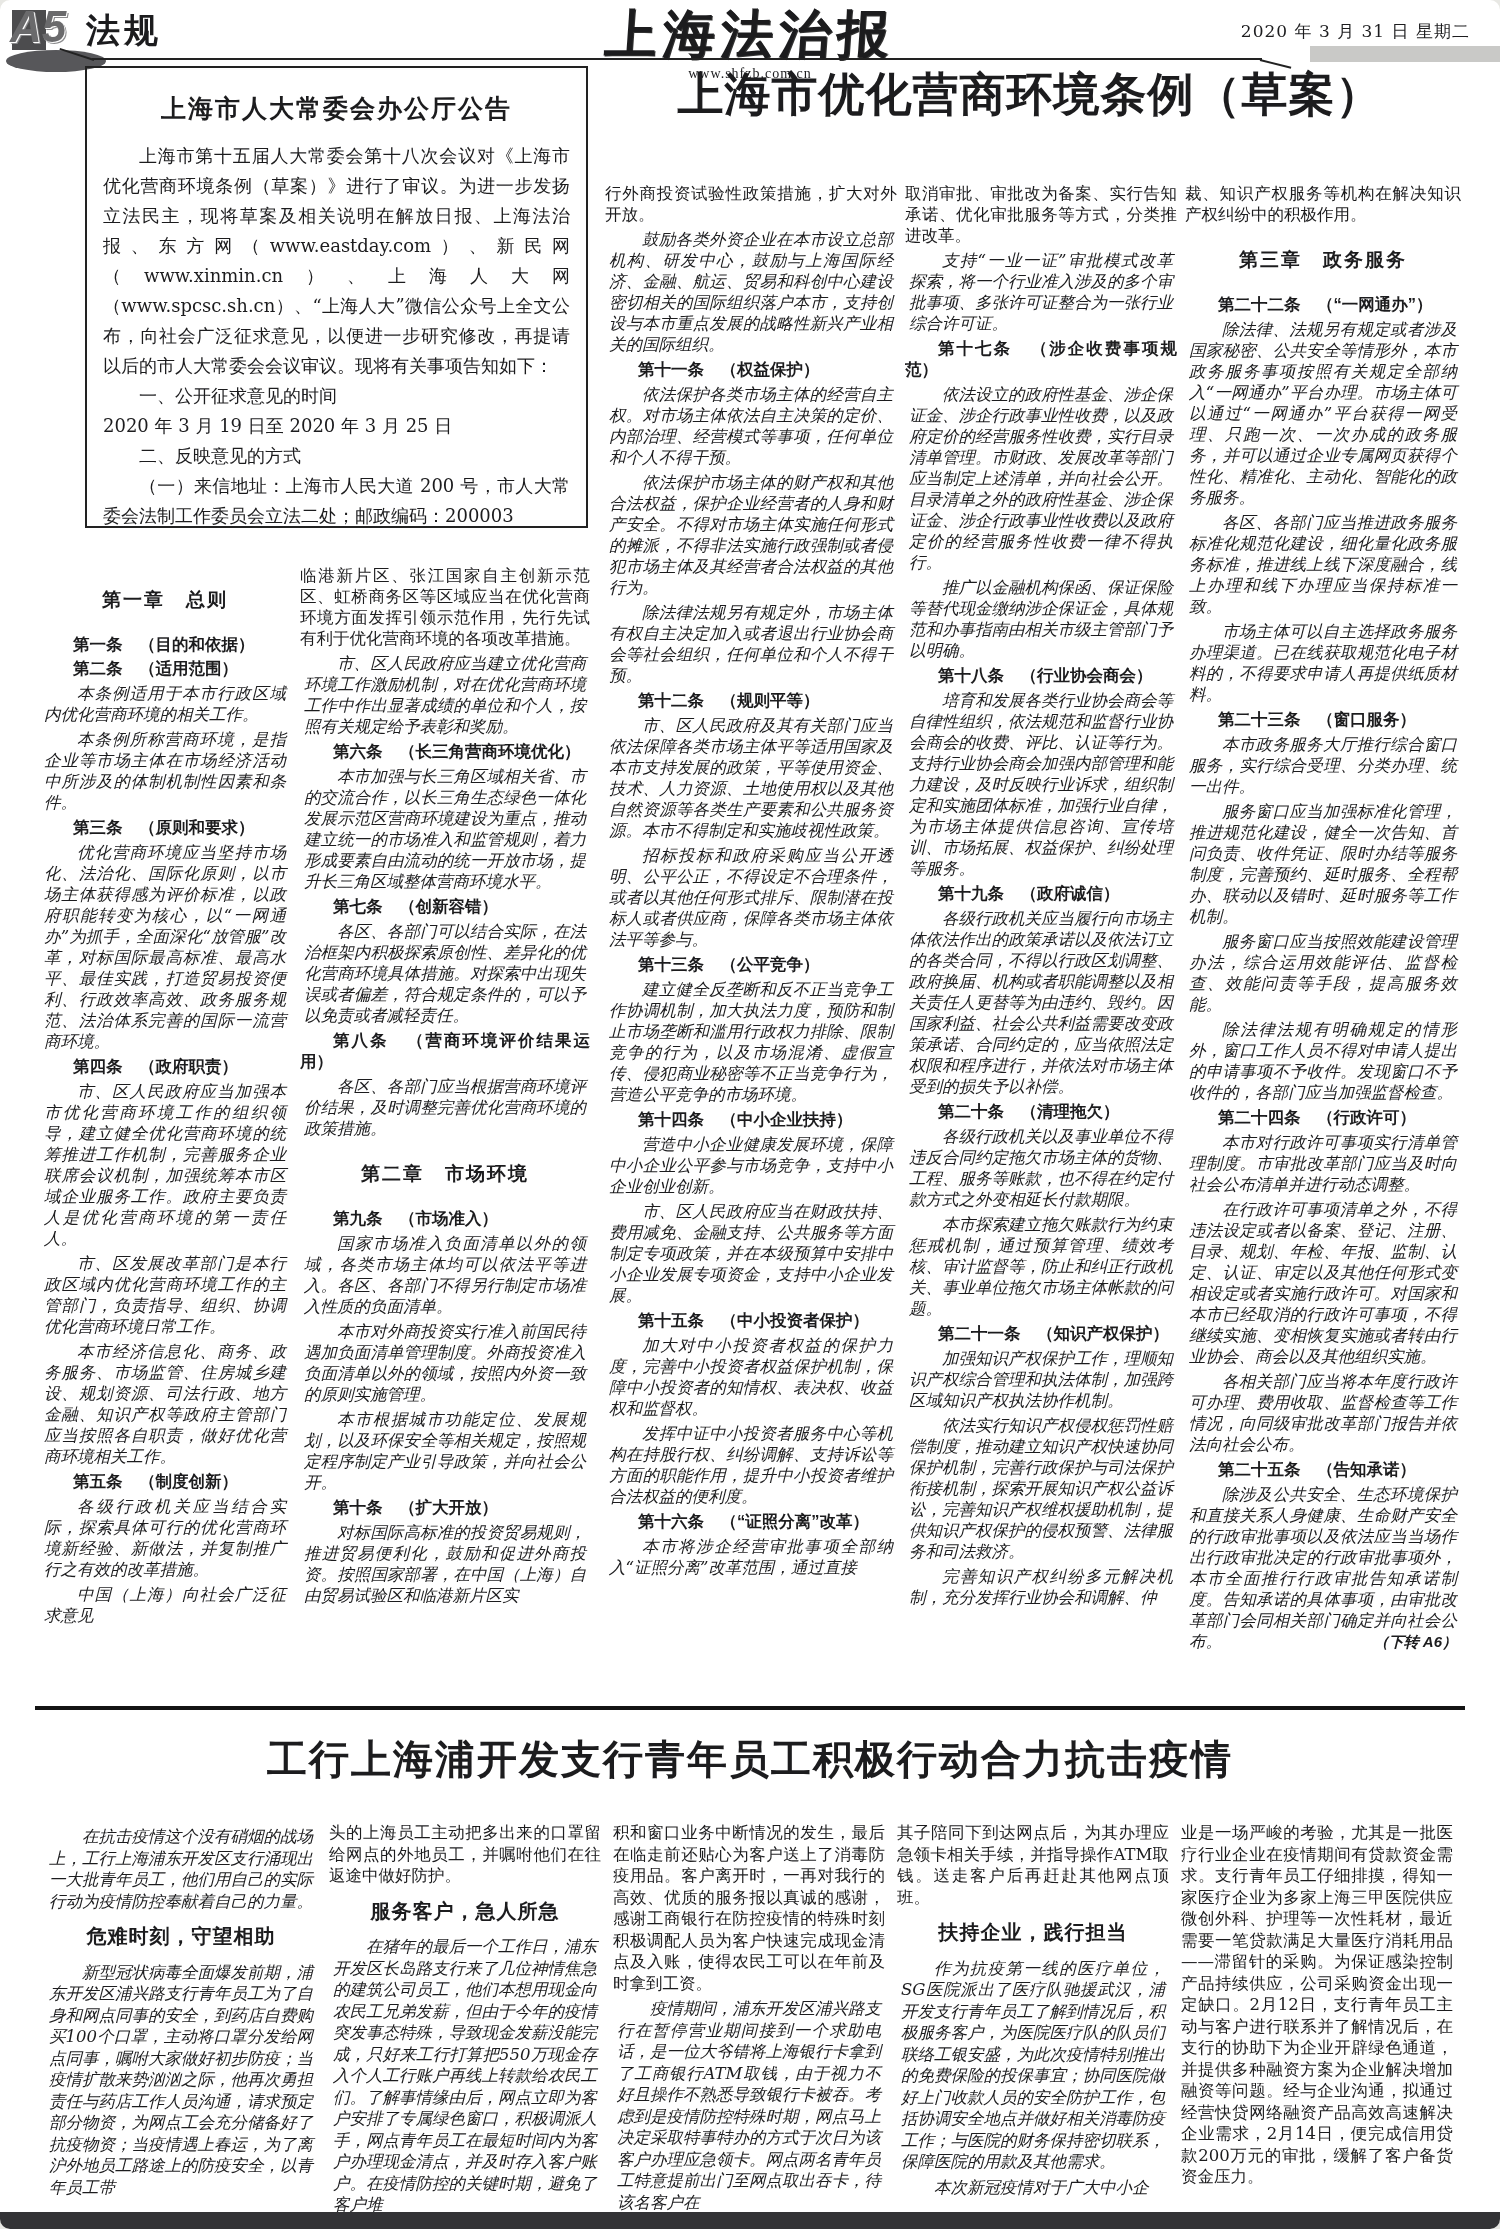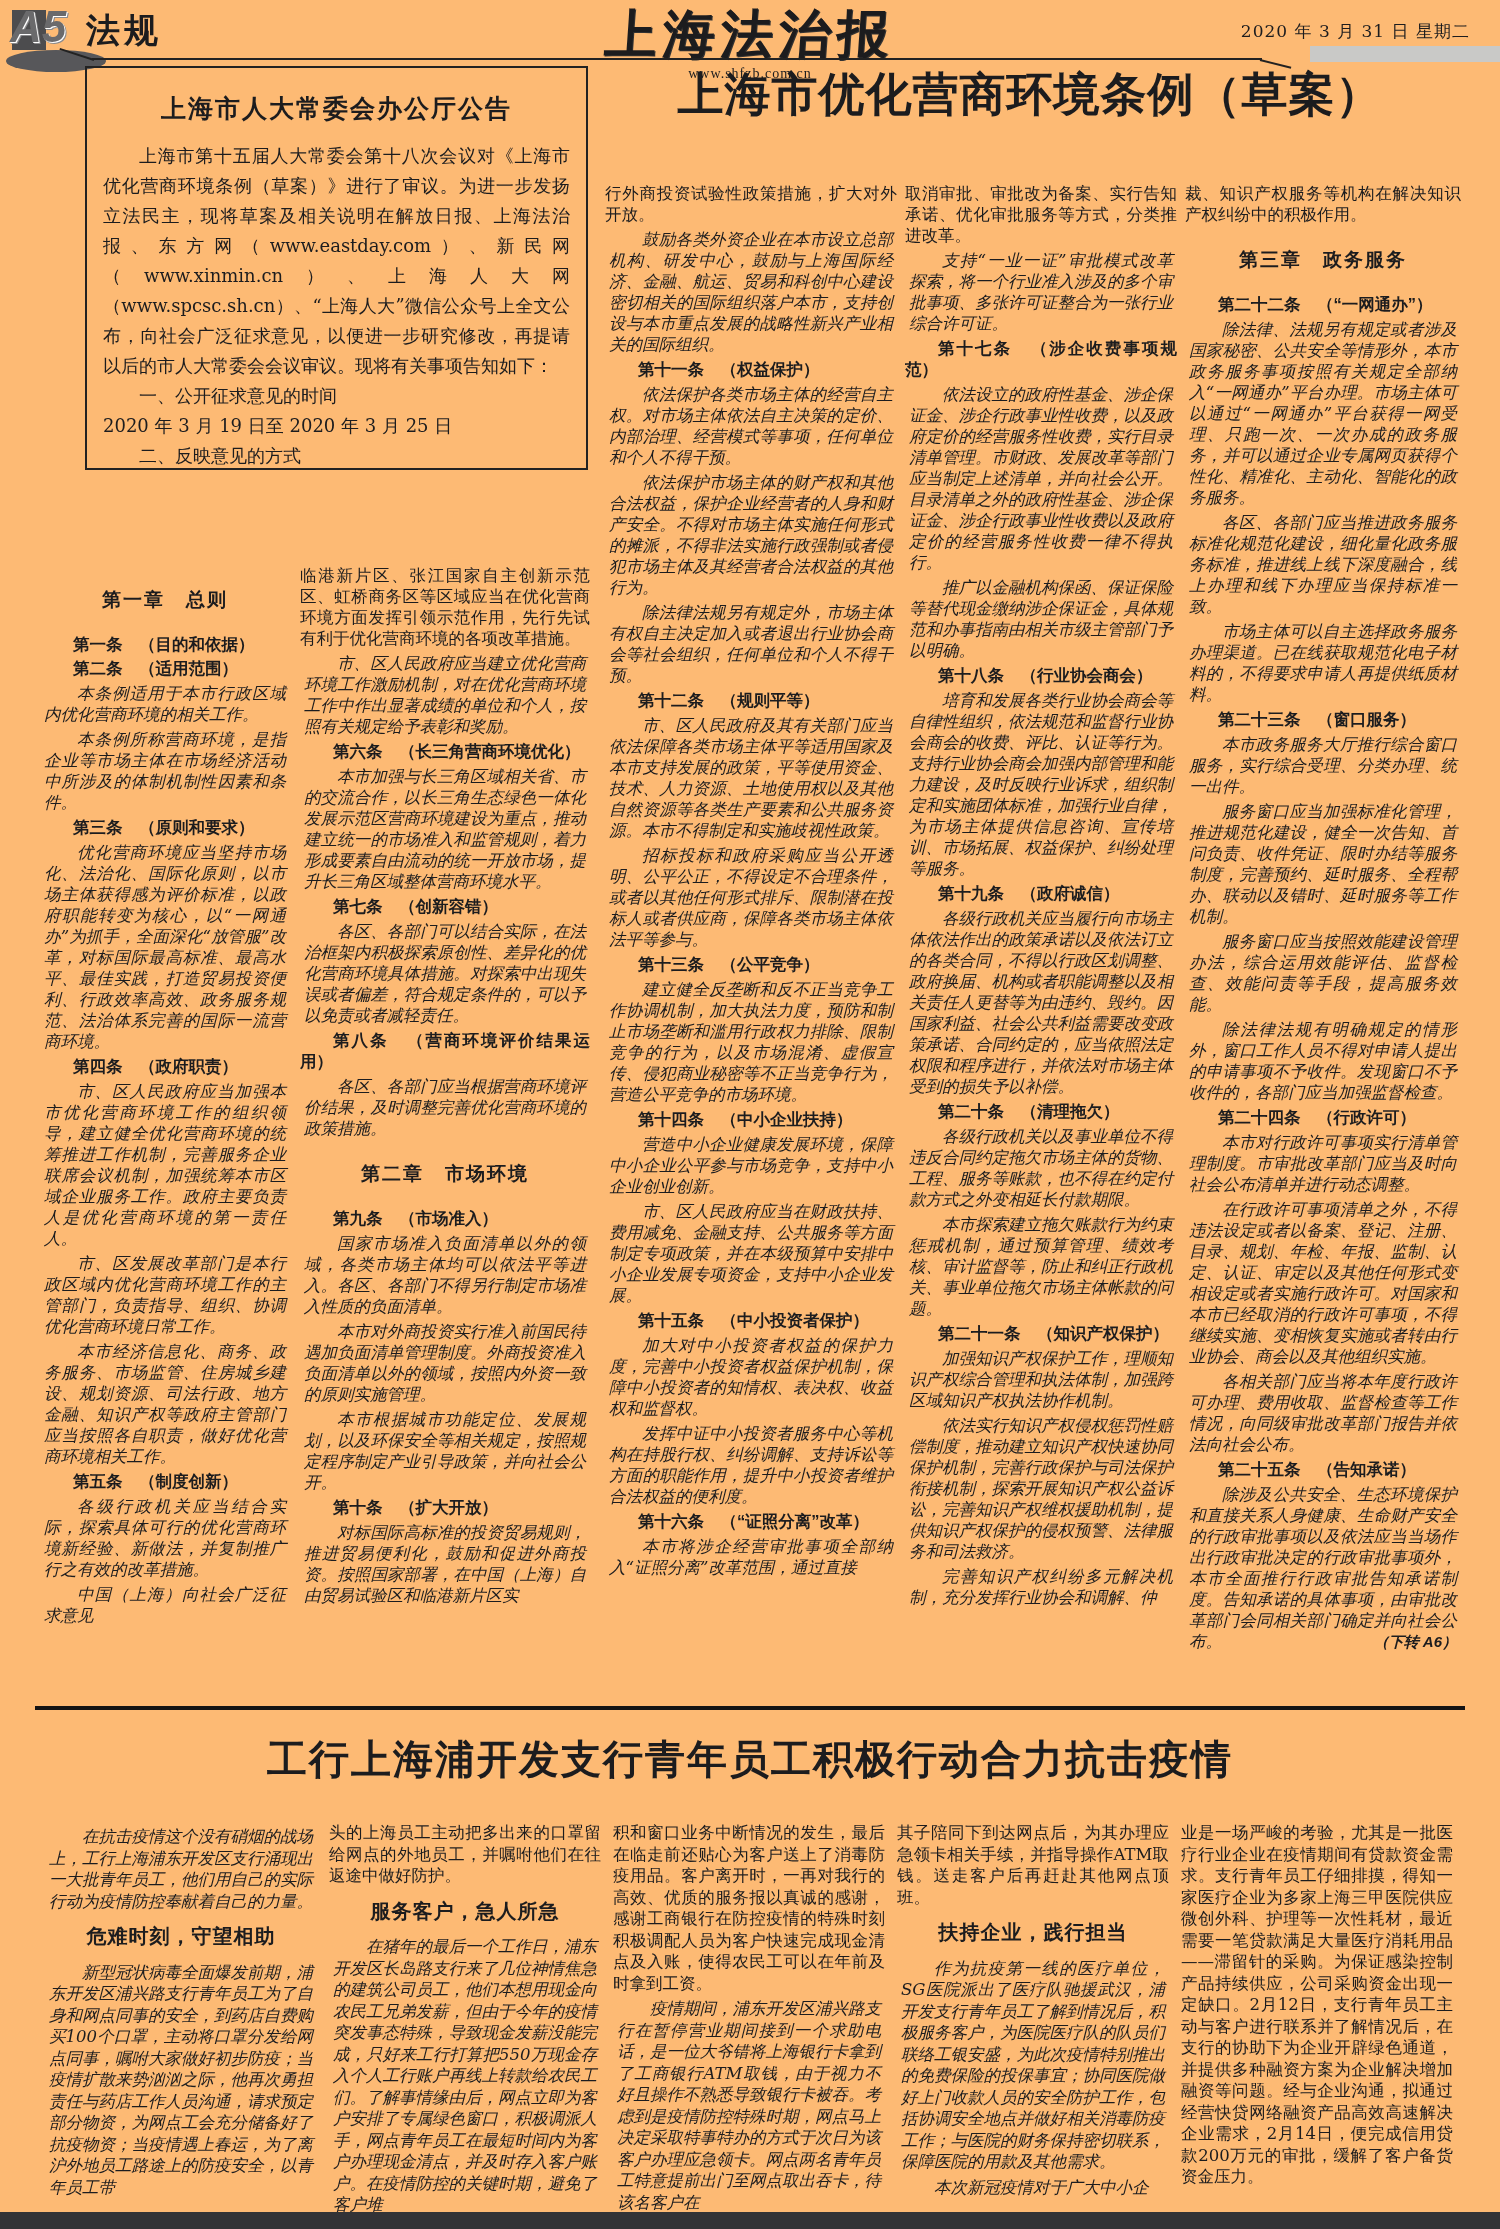--- a/index.html
+++ b/index.html
@@ -1,17 +1,17 @@
 <!DOCTYPE html>
 <html><head>
 <meta charset="utf-8">
 <style>
   html,body{margin:0;padding:0;background:#e8e8e4;}
-  #page{position:relative;width:1500px;height:2229px;background:#fdba74;margin:0 auto;overflow:hidden;
-        font-family:"DejaVu Serif","Liberation Serif",serif;color:#1c1c1e;}
+  #page{position:relative;width:1500px;height:2229px;background:#ffffff;margin:0 auto;overflow:hidden;
+        font-family:"DejaVu Serif","Liberation Serif",serif;color:#1c1c1e;border-radius:10px;}
   
   #hdr{position:absolute;left:0;top:0;width:1500px;height:62px;}
   .badge{position:absolute;left:10px;top:6px;width:64px;height:48px;}
   .badge .sq{position:absolute;left:2px;top:4px;width:34px;height:40px;background:#4c4c4e;}
   .badge .a5{position:absolute;left:0;top:-4px;font-family:"Liberation Sans",sans-serif;
              font-weight:bold;font-style:italic;font-size:44px;color:#6a6a6c;
              text-shadow:1px 1px 0 #fff,2px 2px 0 #8a8a8c;}
   .badge .ell{position:absolute;left:-4px;top:44px;width:100px;height:22px;background:#57575a;border-radius:50%;}
   #section-name{position:absolute;left:86px;top:8px;font-family:"Liberation Sans",sans-serif;
                 font-weight:bold;font-size:34px;letter-spacing:4px;}
@@ -20,21 +20,21 @@
                 display:inline-block;text-shadow:1px 1px 0 #333;}
   #masthead .url{font-size:14px;letter-spacing:1px;margin-top:-4px;font-family:"Liberation Serif",serif;}
   #hdr-date{position:absolute;right:30px;top:20px;font-size:17px;letter-spacing:1px;}
   #hdr-grey{position:absolute;right:0px;top:46px;width:190px;height:16px;background:#c9c9c7;}
   #hdr-rule{position:absolute;left:92px;top:58px;width:1170px;height:0;border-top:2px solid #222;}
   #hdr-rule:before{content:"";position:absolute;left:-34px;top:-1px;width:36px;height:0;
                    border-top:2px solid #222;transform:rotate(18deg);transform-origin:right center;}
   #hdr-rule:after{content:"";position:absolute;right:-30px;top:-1px;width:32px;height:0;
                   border-top:2px solid #222;transform:rotate(14deg);transform-origin:left center;}
   
-  #annc{position:absolute;left:85px;top:66px;width:503px;height:404px;border:2px solid #222;
+  #annc{position:absolute;left:85px;top:66px;width:503px;height:462px;border:2px solid #222;
         box-sizing:border-box;padding:24px 16px 10px 16px;overflow:hidden;}
   #annc .ttl{text-align:center;font-size:25px;font-weight:bold;letter-spacing:2px;margin-bottom:16px;}
   #annc .para{font-size:18px;line-height:30px;text-align:justify;}
   #annc .para.ind{text-indent:2em;}
   
   #draft-headline{position:absolute;left:596px;top:64px;width:868px;text-align:center;
                   font-family:"Liberation Sans",sans-serif;font-weight:bold;font-size:46px;letter-spacing:1px;}
   .dcol{position:absolute;overflow:hidden;font-size:16.5px;line-height:21px;text-align:justify;}
   #colA{left:40px; top:565px;width:250px;height:1092px;}
   #colB{left:300px;top:565px;width:290px;height:1092px;}

